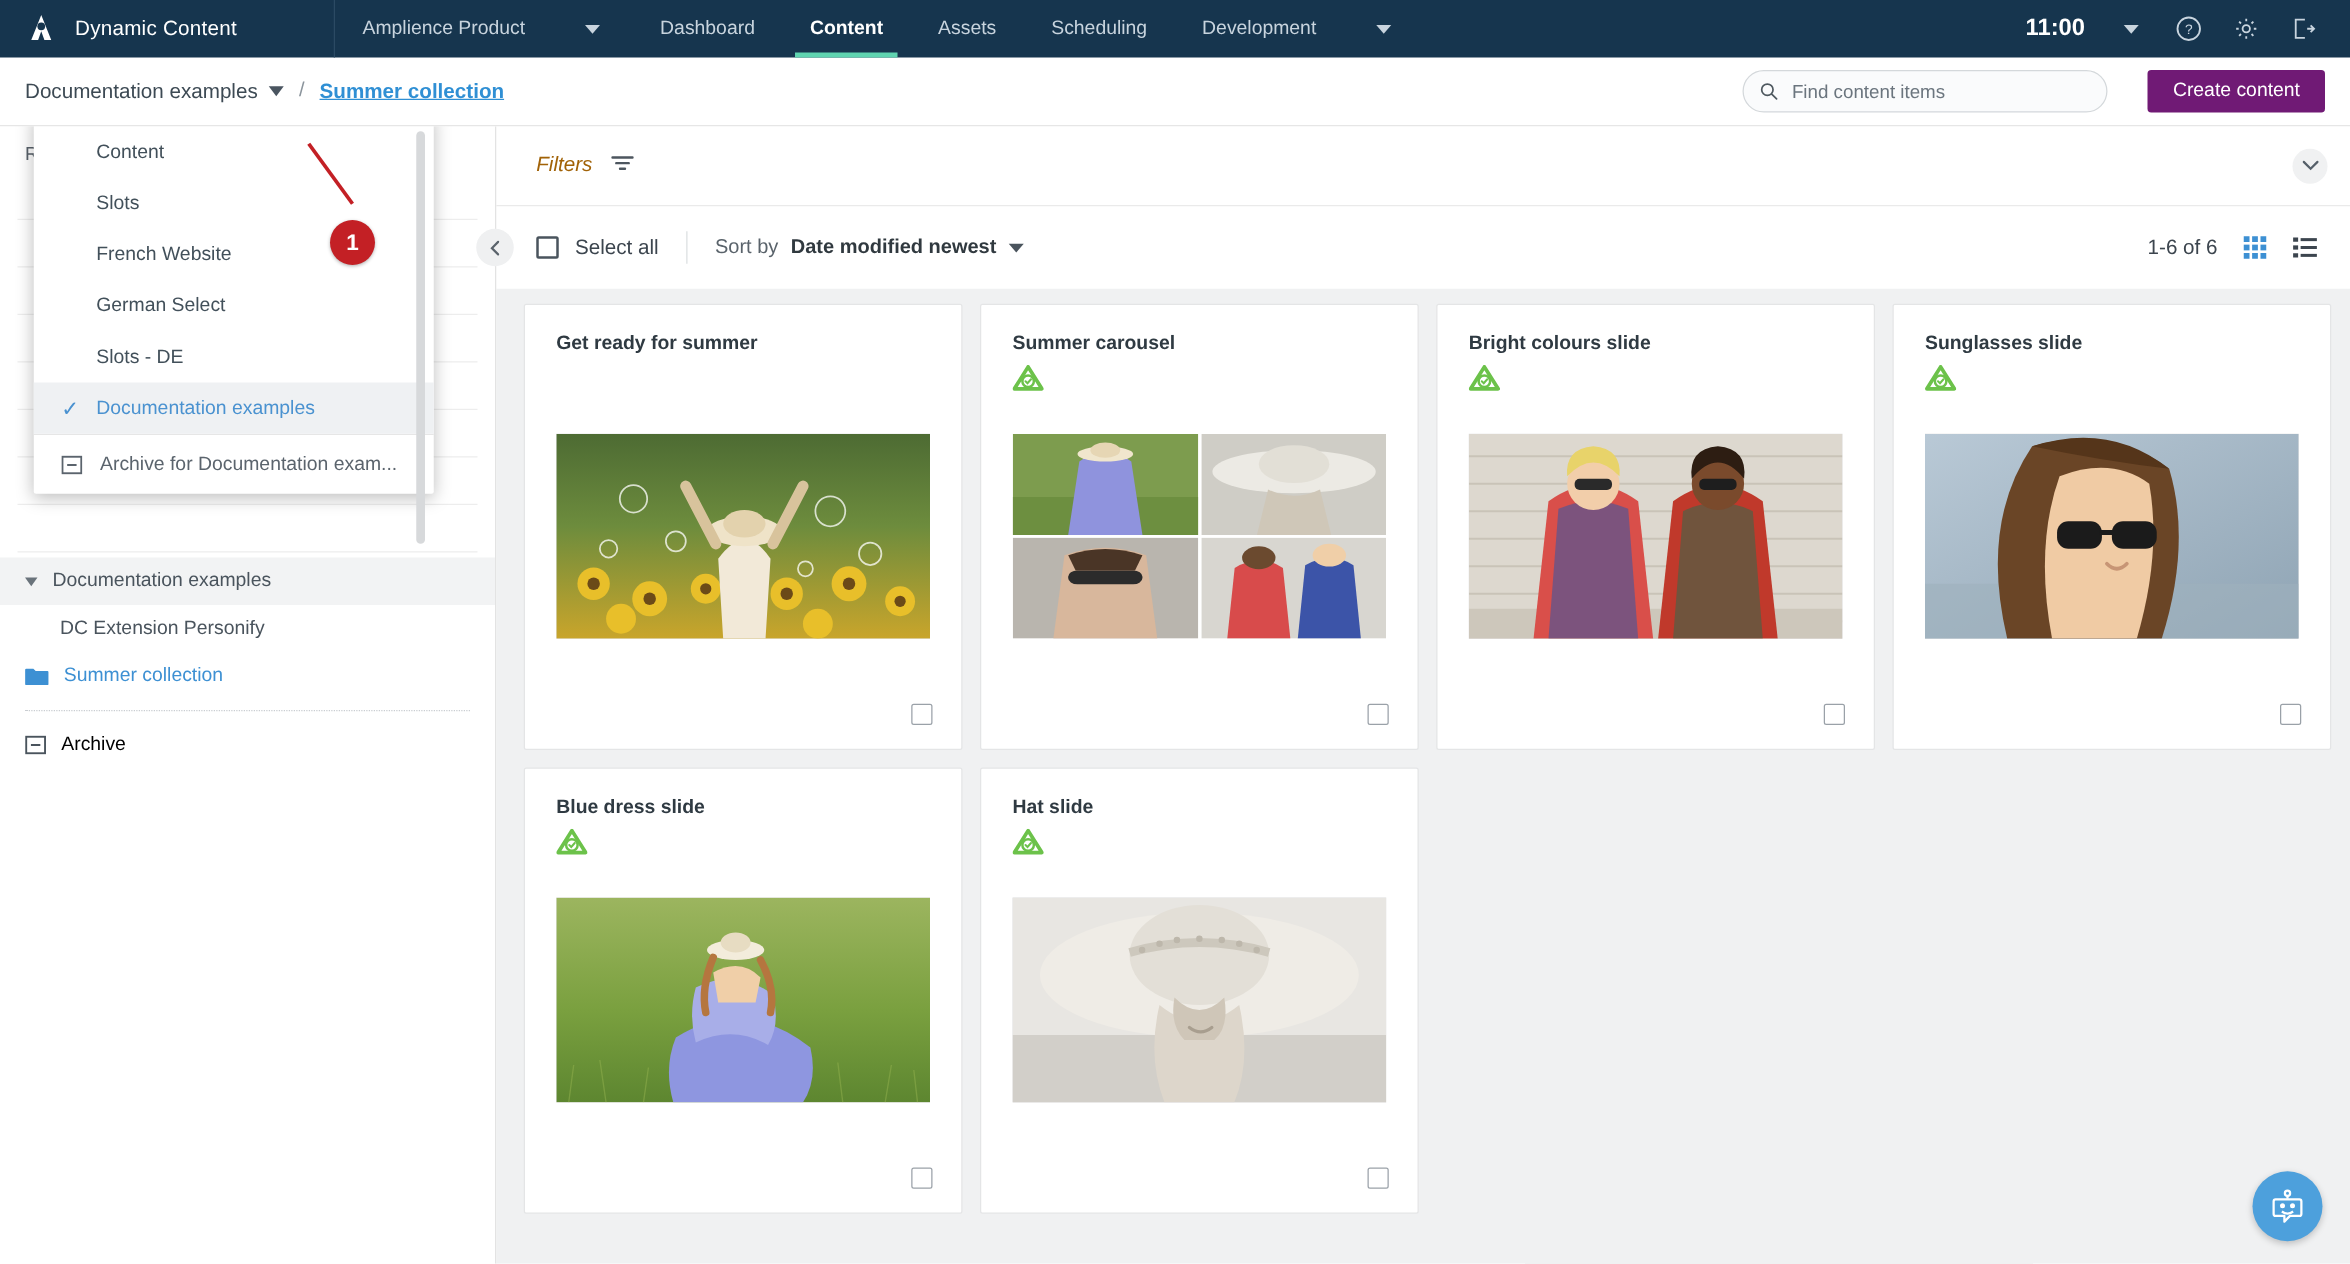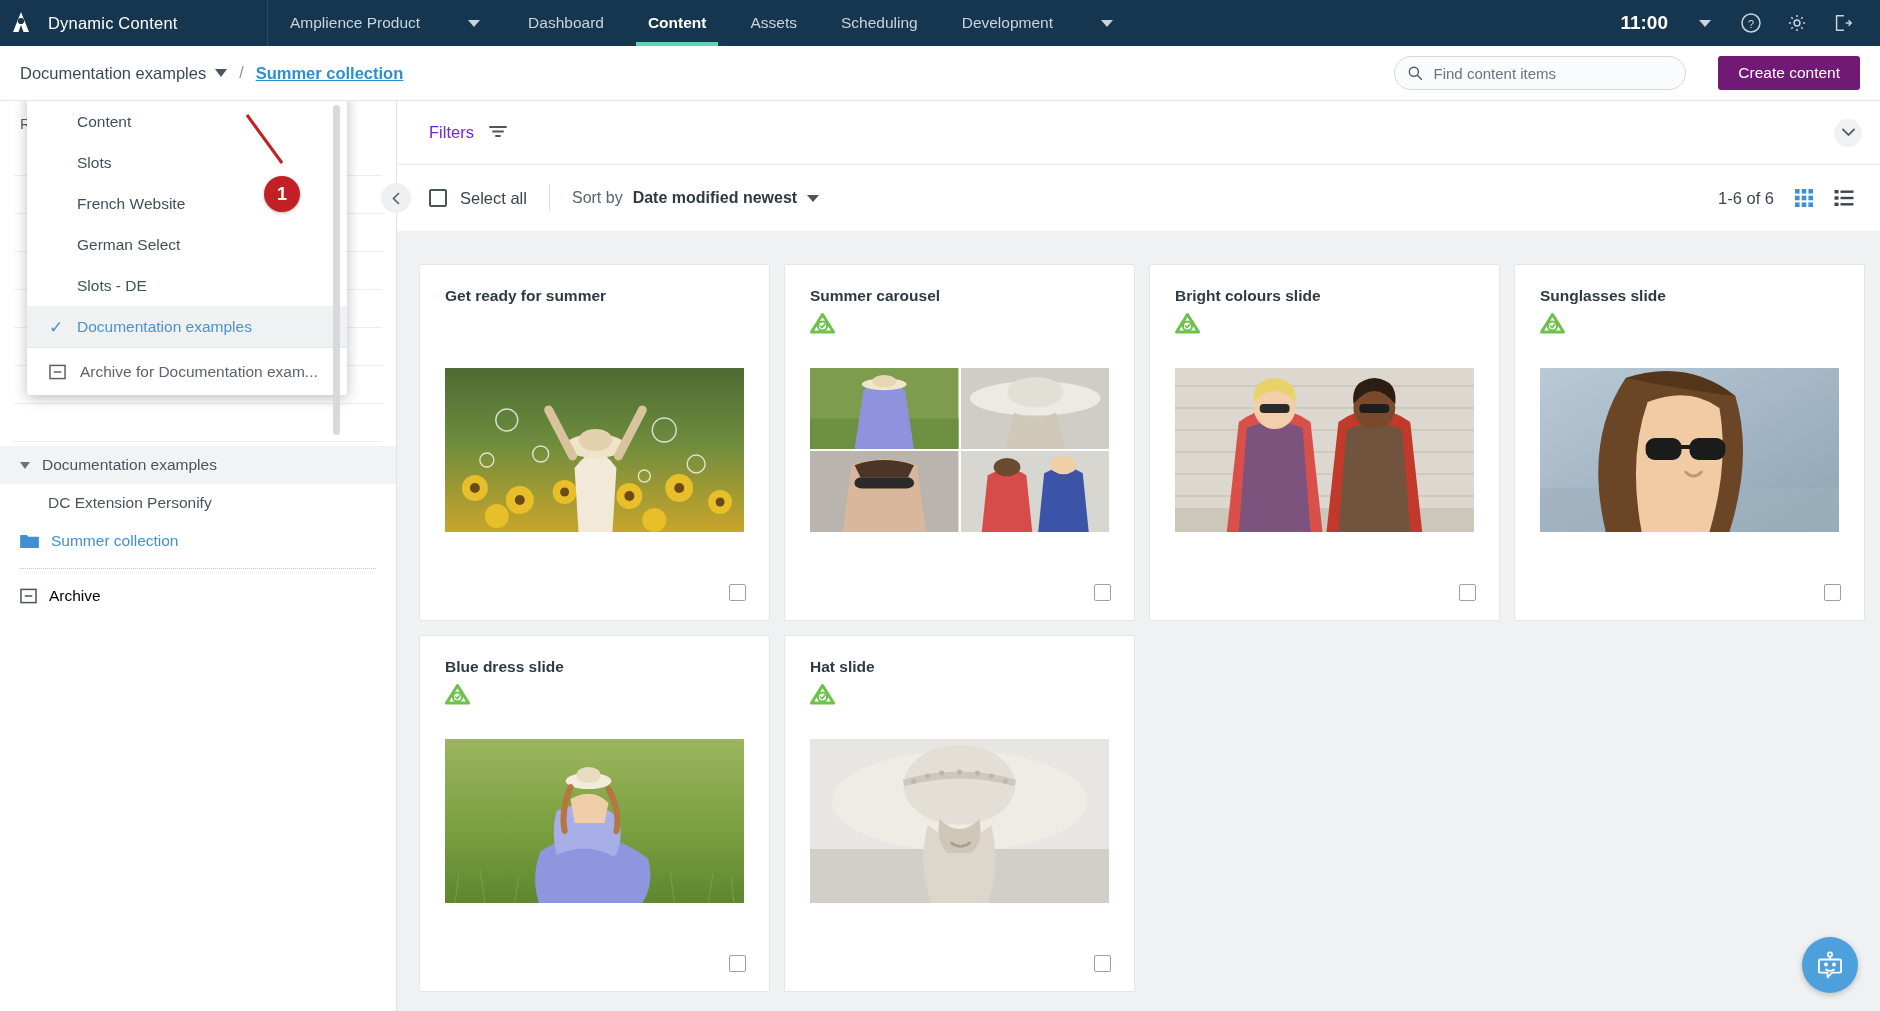--- a/index.html
+++ b/index.html
@@ -10,21 +10,21 @@
     overflow: hidden;
   }
 
   
   .topbar {
     height: 46px; background: #16354e; display: flex; align-items: stretch;
     color: #dfe6ec; position: relative; z-index: 60;
   }
   .brand {
     width: 268px; display: flex; align-items: center; gap: 14px;
-    padding-left: 8px; border-right: 1px solid #2b4a63;
+    padding-left: 20px; border-right: 1px solid #2b4a63;
   }
   .brand-logo { width: 26px; height: 26px; flex: 0 0 26px; }
   .brand-name { font-size: 16.5px; color: #ffffff; letter-spacing: .2px; }
   .nav { display: flex; align-items: stretch; }
   .nav-item {
     display: flex; align-items: center; padding: 0 22px; font-size: 15.5px;
     color: #c8d4de; position: relative; cursor: pointer; white-space: nowrap;
   }
   .nav-item.active { color: #ffffff; font-weight: 600; }
   .nav-item.active::after {
@@ -125,21 +125,21 @@
     font-weight: 700; display: flex; align-items: center; justify-content: center;
     box-shadow: 0 1px 3px rgba(0,0,0,.3); z-index: 71;
   }
 
   
   .rightpanel { flex: 1; display: flex; flex-direction: column; background: #ffffff; min-width: 0; }
   .filterbar {
     height: 64px; display: flex; align-items: center; padding-left: 32px;
     border-bottom: 1px solid #eaeaea; position: relative;
   }
-  .filters-label { font-size: 16.5px; color: #6d28d9; cursor: pointer; }
+  .filters-label { font-size: 16.5px; color: #a16207; cursor: pointer; font-style: italic; }
   .filter-ico { margin-left: 13px; cursor: pointer; }
   .collapse-chev {
     position: absolute; right: 18px; top: 50%; transform: translateY(-50%);
     width: 28px; height: 28px; border-radius: 50%; background: #f0f1f2;
     display: flex; align-items: center; justify-content: center; cursor: pointer;
   }
   .toolbar {
     height: 66px; display: flex; align-items: center; padding: 0 26px 0 32px;
     position: relative;
   }
@@ -153,21 +153,21 @@
   .vsep { width: 1px; height: 26px; background: #dcdfe1; margin: 0 22px; }
   .sortby { display: flex; align-items: center; gap: 10px; font-size: 16px; color: #5a636b; }
   .sort-value { font-weight: 700; color: #30393f; cursor: pointer; }
   .sort-caret { width: 0; height: 0; border-left: 6px solid transparent;
                 border-right: 6px solid transparent; border-top: 7px solid #4a545d; cursor: pointer; }
   .toolbar-right { margin-left: auto; display: flex; align-items: center; gap: 20px; }
   .count { font-size: 16.5px; color: #3c454e; }
   .view-ico { cursor: pointer; display: flex; }
 
   .cardgrid {
-    flex: 1; background: #f0f1f2; padding: 33px 0 0 22px;
+    flex: 1; background: #f0f1f2; padding: 12px 0 0 22px;
     display: flex; flex-wrap: wrap; gap: 14px; align-content: flex-start;
     overflow: hidden;
   }
   .card {
     width: 351px; height: 357px; background: #fff; border: 1px solid #e4e5e6;
     border-radius: 2px; position: relative; cursor: pointer; overflow: hidden;
   }
   .card-title { font-size: 15.5px; color: #2f3a42; font-weight: 700; padding: 22px 0 0 25px; }
   .card-status { padding: 8px 0 0 25px; height: 34px; }
   .card-thumb {

